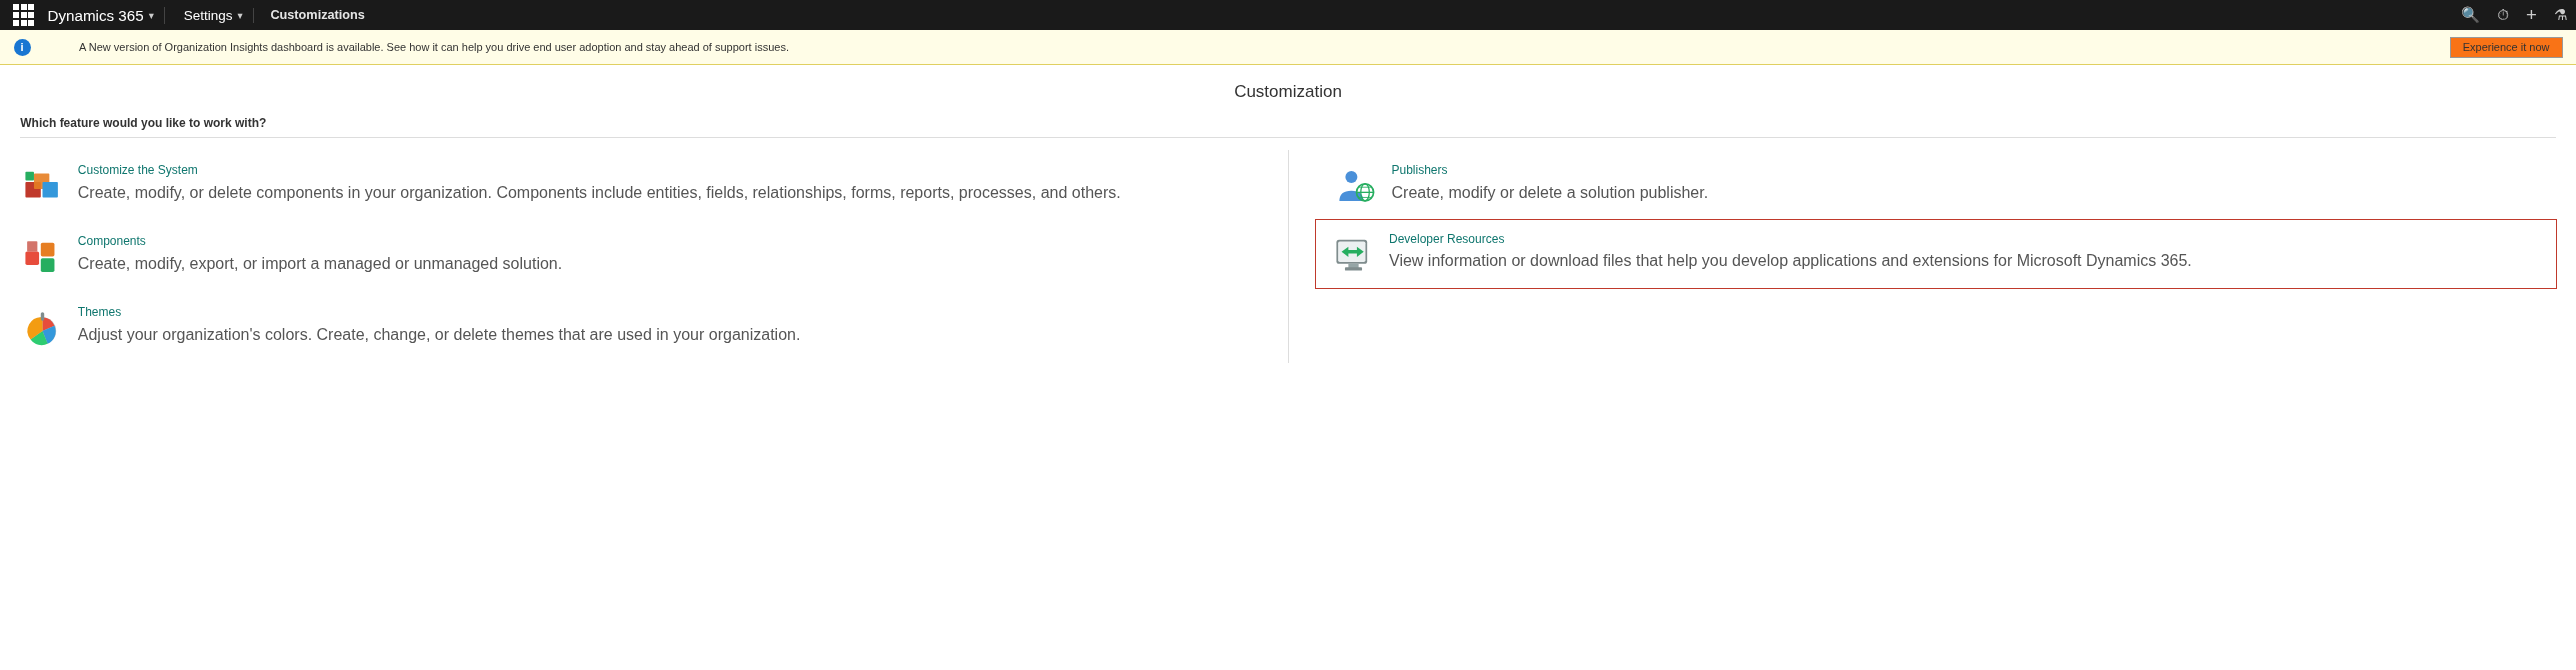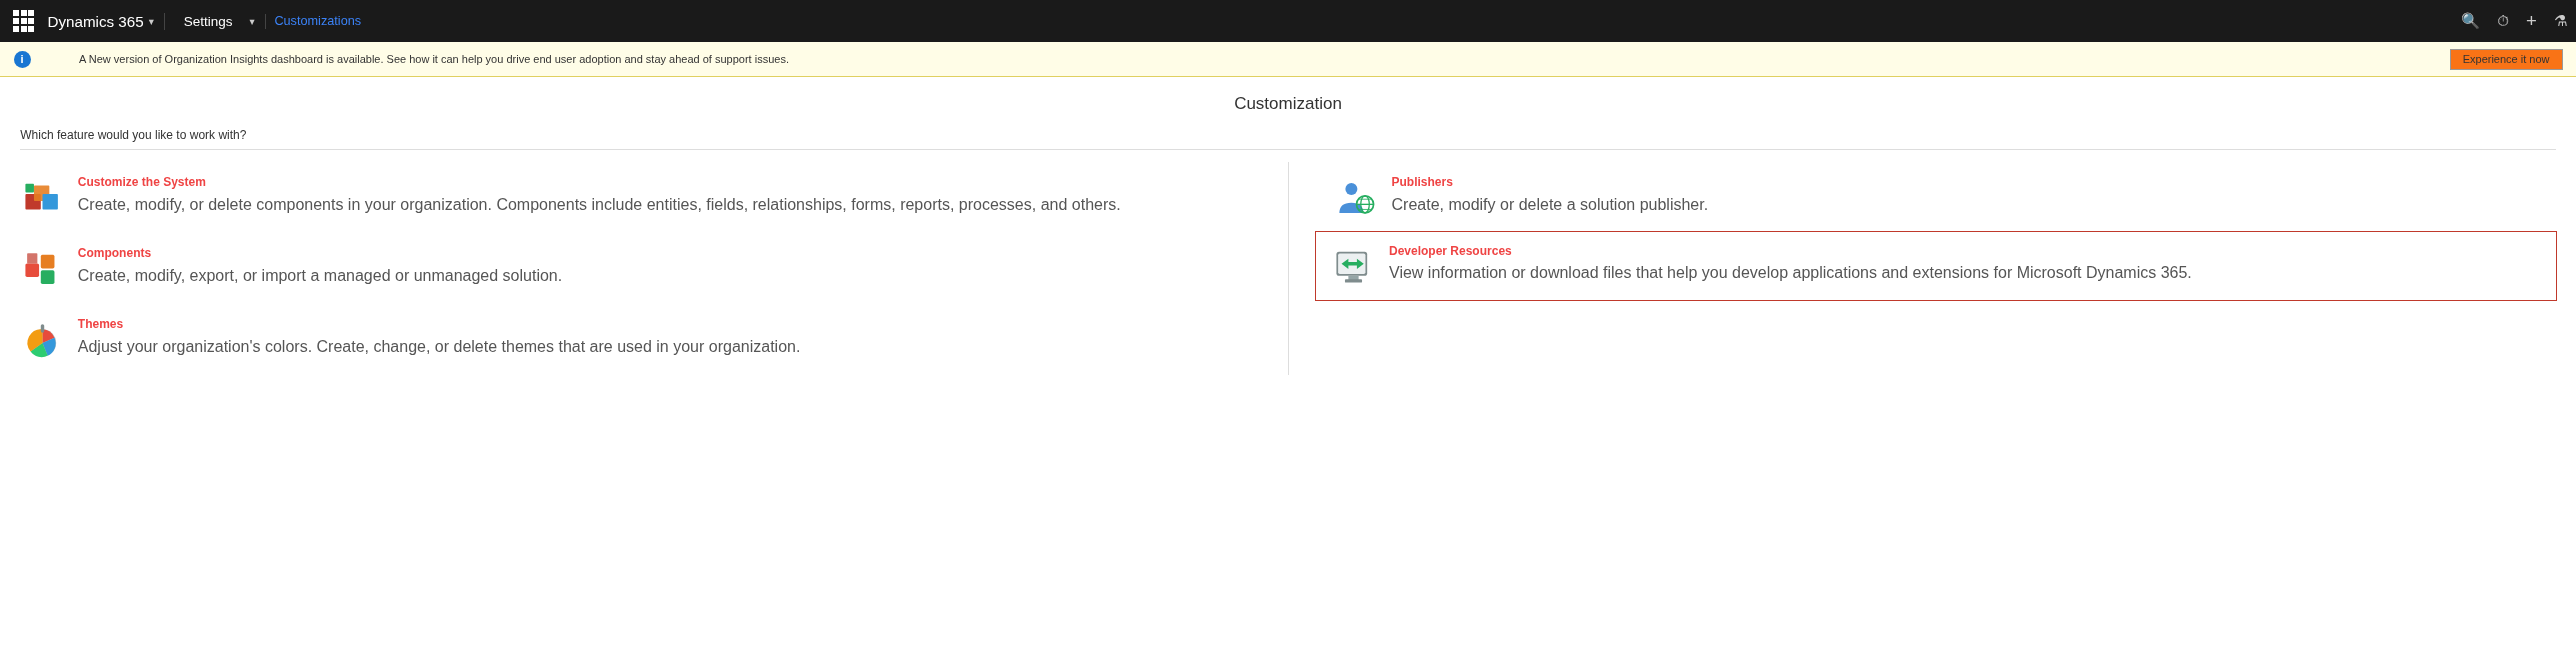--- a/index.html
+++ b/index.html
@@ -3,21 +3,21 @@
   <meta charset="utf-8">
   <style>
     * { box-sizing: border-box; margin: 0; padding: 0; }
     body { font-family: 'Segoe UI', Tahoma, Geneva, Verdana, sans-serif; font-size: 12px; background: #fff; }
 
     
     .top-nav {
       background: #1a1a1a;
       display: flex;
       align-items: center;
-      height: 42px;
+      height: 30px;
       padding: 0 8.5px;
       color: #fff;
     }
     .nav-waffle {
       display: flex; align-items: center; justify-content: center;
       width: 30.5px; height: 30.5px; cursor: pointer;
       margin-right: 5.1px;
     }
     .waffle-grid {
       display: grid; grid-template-columns: repeat(3,6px); grid-gap: 1.7px;
@@ -25,29 +25,29 @@
     .waffle-dot { width: 6px; height: 6px; background: #fff; }
     .nav-title {
       font-size: 15.2px; font-weight: 300; color: #fff;
       display: flex; align-items: center; gap: 5.1px;
       padding: 0 10.2px 0 3.4px;
       border-right: 0.8px solid #444;
       margin-right: 8.5px;
     }
     .nav-chevron { font-size: 10.2px; color: #ccc; }
     .nav-settings {
-      display: flex; align-items: center; gap: 17px;
+      display: flex; align-items: center; gap: 5px;
       font-size: 13.5px; color: #fff; font-weight: 300;
       padding: 0 10.2px;
       border-right: 0.8px solid #444;
       margin-right: 8.5px;
       cursor: pointer;
     }
     .nav-breadcrumb {
-      font-size: 12.7px; color: #3b82f6; font-weight: 400;
+      font-size: 12.7px; color: #e5e5e5; font-weight: 700; margin-left: 8px;
     }
     .nav-right {
       margin-left: auto;
       display: flex; align-items: center; gap: 17px;
     }
     .nav-icon { color: #ccc; font-size: 15.2px; cursor: pointer; }
 
     
     .banner {
       background: #fffde7;
@@ -75,21 +75,21 @@
     }
 
     
     .main {
       padding: 17px 20.3px;
     }
     .page-title {
       font-size: 17px; font-weight: 300; color: #333; margin-bottom: 13.5px; text-align: center;
     }
     .section-title {
-      font-size: 12px; font-weight: 400; color: #333;
+      font-size: 12px; font-weight: 700; color: #333;
       margin-bottom: 12px;
       padding-bottom: 6.8px;
       border-bottom: 0.8px solid #ddd;
     }
 
     .features-grid {
       display: grid;
       grid-template-columns: 1fr 1fr;
       gap: 0;
     }
@@ -101,21 +101,21 @@
       cursor: pointer;
     }
 
     .feature-icon {
       width: 44px; height: 44px; flex-shrink: 0;
       display: flex; align-items: center; justify-content: center;
     }
 
     .feature-content { flex: 1; }
     .feature-title {
-      font-size: 12px; font-weight: 700; color: #ef4444;
+      font-size: 12px; font-weight: 400; color: #0f766e;
       margin-bottom: 3.4px;
     }
     .feature-desc {
       font-size: 16px; color: #555; line-height: 1.5;
     }
 
     
     .feature-item.selected {
       border: 1.7px solid #c0392b;
       padding: 12px 15.2px 12px 15.2px;

